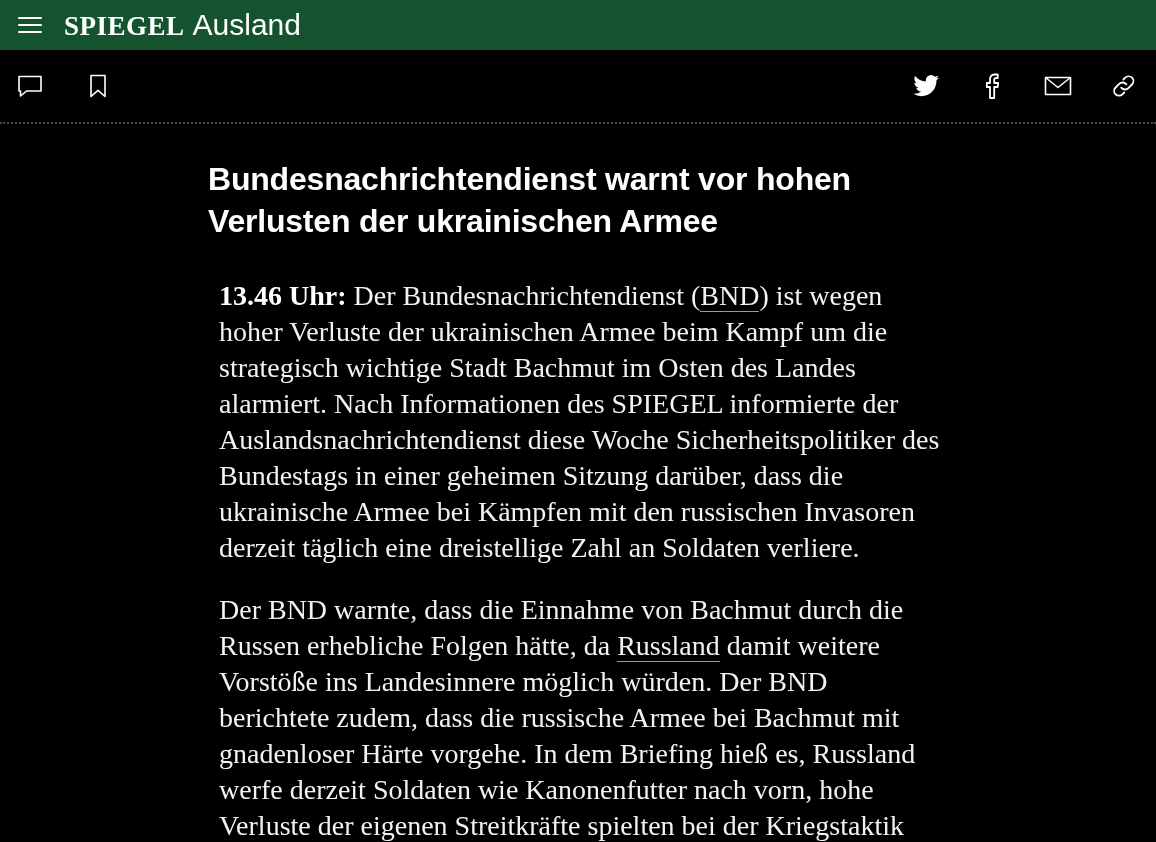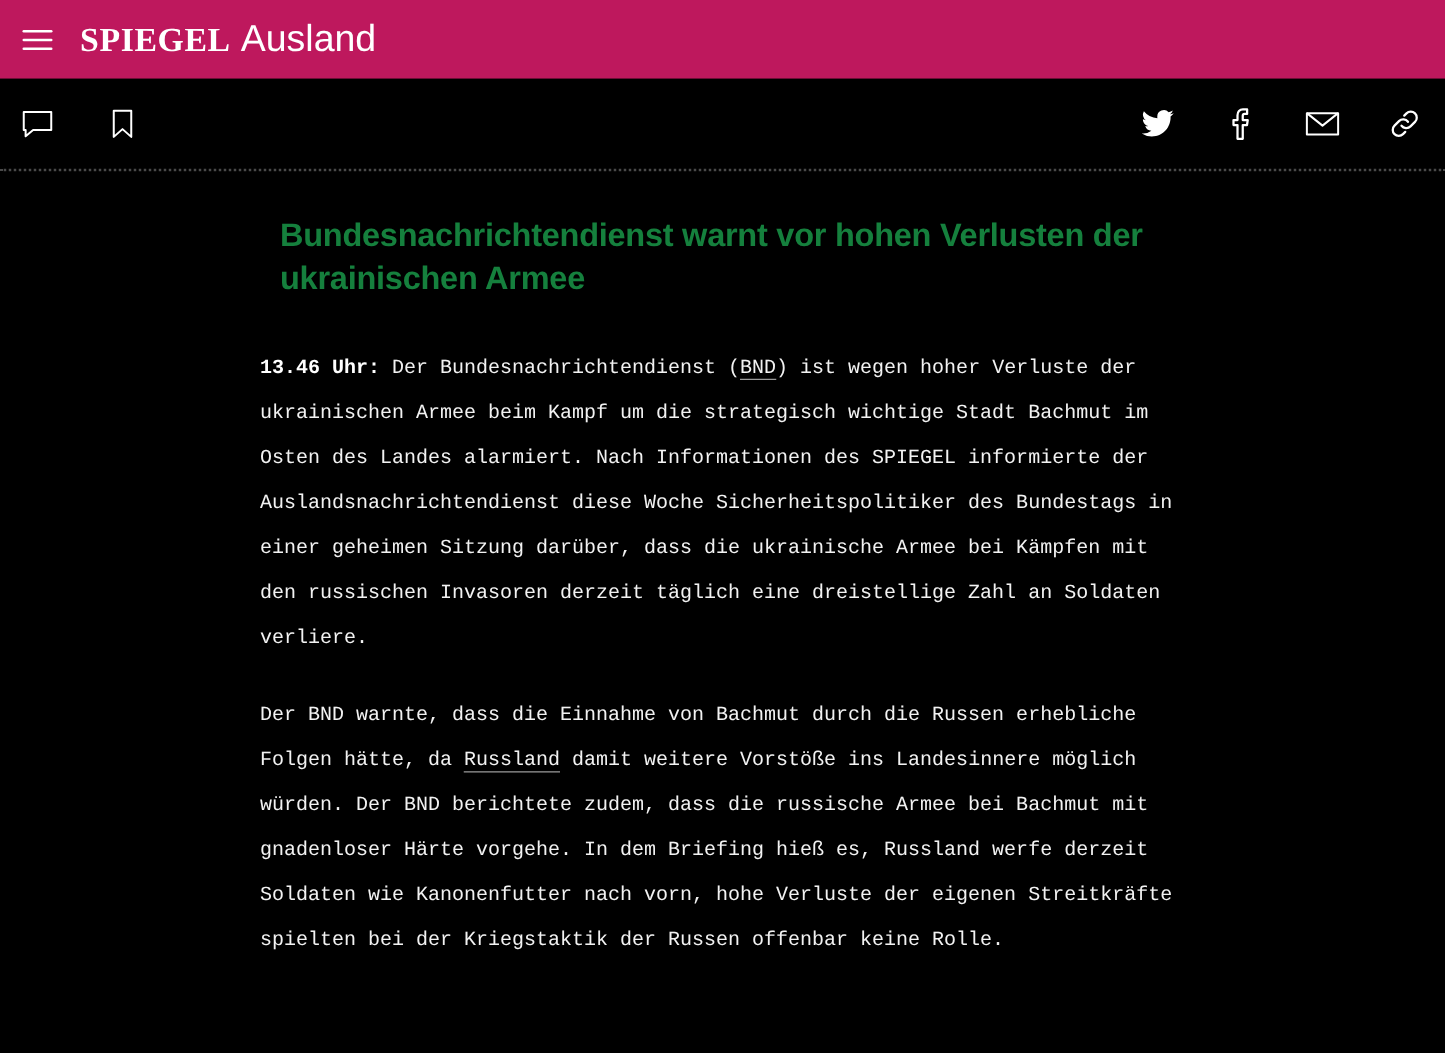--- a/index.html
+++ b/index.html
@@ -11,22 +11,22 @@
   body {
     width: 1156px;
     height: 842px;
     overflow: hidden;
     font-family: "Liberation Sans", sans-serif;
     color: #ffffff;
   }
 
   
   .brandbar {
-    height: 63px;
-    background: #be185d;
+    height: 50px;
+    background: #14532d;
     display: flex;
     align-items: center;
     padding: 0 18px;
   }
   .burger {
     width: 26px;
     height: 26px;
     display: flex;
     flex-direction: column;
     justify-content: center;
@@ -93,31 +93,31 @@
   .article {
     padding: 34px 0 0 0;
   }
   .article-inner {
     width: 736px;
     margin-left: 208px;
   }
   h1.headline {
     font-family: "Liberation Sans", sans-serif;
     font-weight: bold;
-    font-size: 26px;
+    font-size: 32px;
     line-height: 1.32;
     letter-spacing: -0.2px;
-    margin: 0 0 36px 16px;
-    color: #15803d;
+    margin: 0 0 36px 0;
+    color: #ffffff;
   }
   p.para {
-    font-family: Liberation Mono, monospace;
-    font-size: 16px;
+    font-family: Liberation Serif, serif;
+    font-size: 28px;
     line-height: 36px;
-    margin: 0 0 26px 0;
+    margin: 0 0 26px 11px;
     color: #f2f2f2;
   }
   .time {
     font-weight: bold;
     color: #ffffff;
   }
   a.inline-link {
     color: #f2f2f2;
     text-decoration: none;
     border-bottom: 1px solid #9a9a9a;

